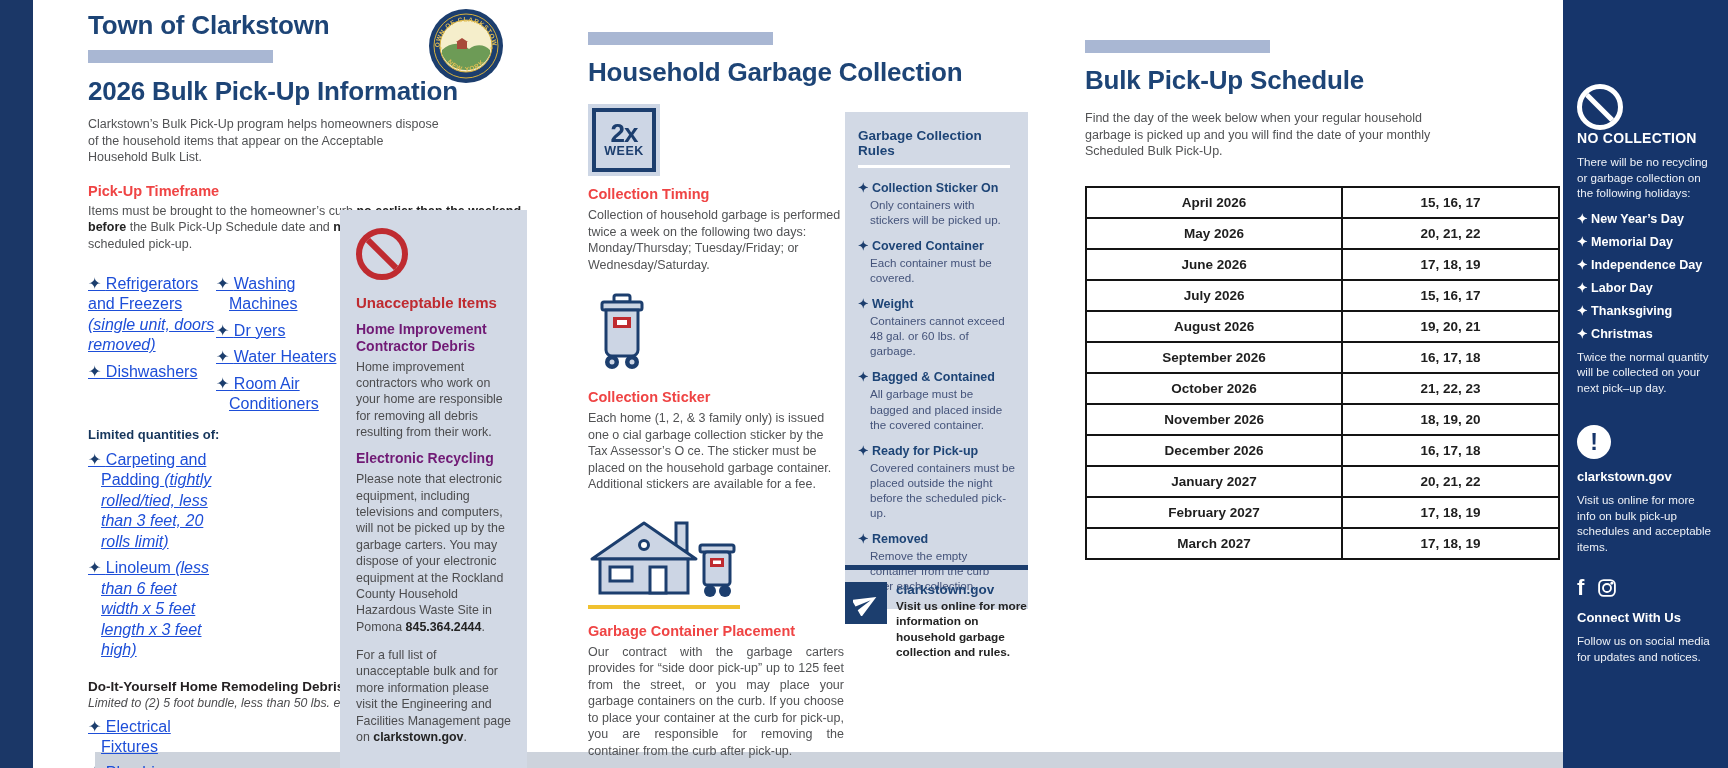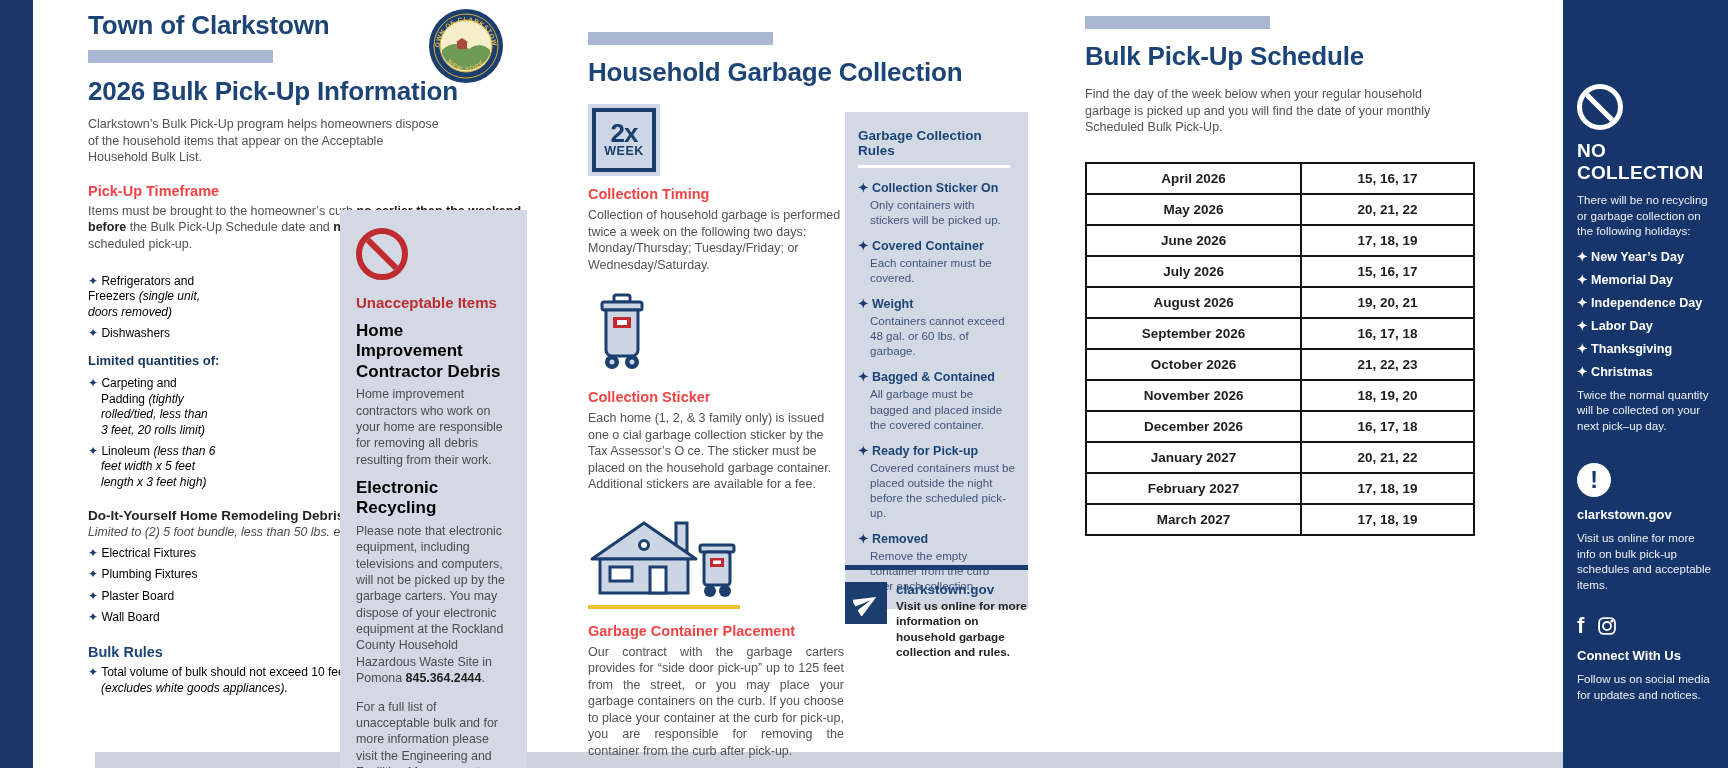--- a/index.html
+++ b/index.html
@@ -11,35 +11,35 @@
   
   h1,h2,h3,h4,h5,p,ul{margin:0;padding:0;}
   .h1{font-size:26px;font-weight:700;color:#1d4476;letter-spacing:-.2px;white-space:nowrap;}
   .h2{font-size:26px;font-weight:700;color:#1d4476;letter-spacing:-.2px;white-space:nowrap;}
   .hsub{font-size:14.5px;font-weight:700;color:#ef4444;}
   .body{font-size:12.5px;line-height:1.32;color:#515254;}
   .bar{width:185px;height:13px;background:#a9b7d3;}
   strong{color:#232323;}
   .note{font-style:italic;}
   ul{list-style:none;}
-  li.bl{padding-left:13px;text-indent:-13px;margin:0 0 6px 0;font-size:12px;line-height:1.28;color:#000000;}
+  li.bl{padding-left:13px;text-indent:-13px;margin:0 0 6px 0;font-size:16px;line-height:1.28;color:#1d4ed8;text-decoration:underline;}
   li.bl::before{content:"✦ ";color:#1c3e6e;}
   li.bl.flush{padding-left:0;text-indent:0;}
   li.bl.flush::before{content:"✦ ";}
   .twocol{display:grid;grid-template-columns:128px 122px;}
   
   .col1{position:absolute;left:88px;top:10px;width:445px;}
   .col2{position:absolute;left:588px;top:32px;width:256px;}
-  .col3{position:absolute;left:1085px;top:16px;width:390px;}
+  .col3{position:absolute;left:1085px;top:40px;width:475px;}
   .seal{position:absolute;left:428px;top:8px;width:76px;height:76px;}
   
   .ubox{position:absolute;left:340px;top:210px;width:187px;min-height:430px;background:#d2d9e5;
         box-sizing:border-box;padding:18px 16px;}
   .ubox .red-title{font-size:15px;font-weight:700;color:#bf2b30;margin:14px 0 4px;}
-  .ubox h5{font-size:17px;font-weight:700;color:#000000;line-height:1.2;margin:10px 0 4px;}
+  .ubox h5{font-size:14px;font-weight:700;color:#701a75;line-height:1.2;margin:10px 0 4px;}
   .ubox p{font-size:12.4px;line-height:1.32;color:#4c4c4e;margin:0 0 6px;}
   
   .nosign{position:relative;border-radius:50%;overflow:hidden;}
   .nosign.red{width:40px;height:40px;border:6px solid #bf2b30;}
   .nosign.red::after{content:"";position:absolute;top:50%;left:-10%;width:120%;height:6px;margin-top:-3px;
         background:#bf2b30;transform:rotate(45deg);}
   .nosign.white{width:36px;height:36px;border:5px solid #fff;}
   .nosign.white::after{content:"";position:absolute;top:50%;left:-10%;width:120%;height:5px;margin-top:-2.5px;
         background:#fff;transform:rotate(45deg);}
   
@@ -69,21 +69,21 @@
   .onlinebox .b{font-size:11.8px;font-weight:700;color:#232323;line-height:1.3;margin-top:2px;}
   
   .sched{border-collapse:collapse;margin-top:26px;}
   .sched td{border:2.5px solid #141414;text-align:center;font-weight:700;color:#1e1e1e;
         font-size:13.5px;padding:5px 12px;height:19px;}
   .sched td.m{width:248px;}
   .sched td.d{width:210px;}
   
   .sidebar{position:absolute;left:1563px;top:0;width:165px;height:768px;background:#16356b;color:#fff;
         box-sizing:border-box;padding:84px 14px 0;}
-  .sidebar h3{font-size:19px;font-weight:800;letter-spacing:.3px;margin-top:10px;}
+  .sidebar h3{font-size:14px;font-weight:800;letter-spacing:.3px;}
   .sidebar p{font-size:11.6px;line-height:1.34;color:#eef1f7;margin-top:8px;}
   .sidebar ul{margin-top:10px;}
   .sidebar li{font-size:12.6px;font-weight:700;margin:8px 0;padding-left:13px;text-indent:-13px;}
   .sidebar li::before{content:"✦ ";color:#fff;}
   .excl{width:34px;height:34px;border-radius:50%;background:#fff;color:#16356b;font-size:23px;font-weight:800;
         text-align:center;line-height:34px;margin-top:30px;}
   .sidebar .site{font-size:13px;font-weight:800;margin-top:10px;}
   .social{display:flex;align-items:center;gap:13px;margin-top:24px;}
   .fb{font-size:22px;font-weight:800;color:#fff;line-height:20px;}
   .sidebar h4{font-size:13px;font-weight:800;margin-top:12px;}
@@ -136,20 +136,26 @@
 
     <h3 class="hsub tfhead">Pick-Up Timeframe</h3>
     <p class="body tf"><span>Items must be brought to the homeowner’s curb </span><strong>no earlier than the weekend before</strong><span> the Bulk Pick-Up Schedule date and </span><strong>no later than the night before</strong><span> the scheduled pick-up.</span></p>
 
     <div class="lists">
       <div class="twocol">
         <ul>
           <li class="bl flush"><span>Refrigerators and Freezers </span><span class="note">(single unit, doors removed)</span></li>
           <li class="bl">Dishwashers</li>
         </ul>
+        <ul>
+          <li class="bl">Washing Machines</li>
+          <li class="bl">Dr yers</li>
+          <li class="bl">Water Heaters</li>
+          <li class="bl">Room Air Conditioners</li>
+        </ul>
       </div>
 
       <h4 class="limitedhead">Limited quantities of:</h4>
       <div class="twocol">
         <ul>
           <li class="bl"><span>Carpeting and Padding </span><span class="note">(tightly rolled/tied, less than 3 feet, 20 rolls limit)</span></li>
           <li class="bl"><span>Linoleum </span><span class="note">(less than 6 feet width x 5 feet length x 3 feet high)</span></li>
         </ul>
       </div>
 

